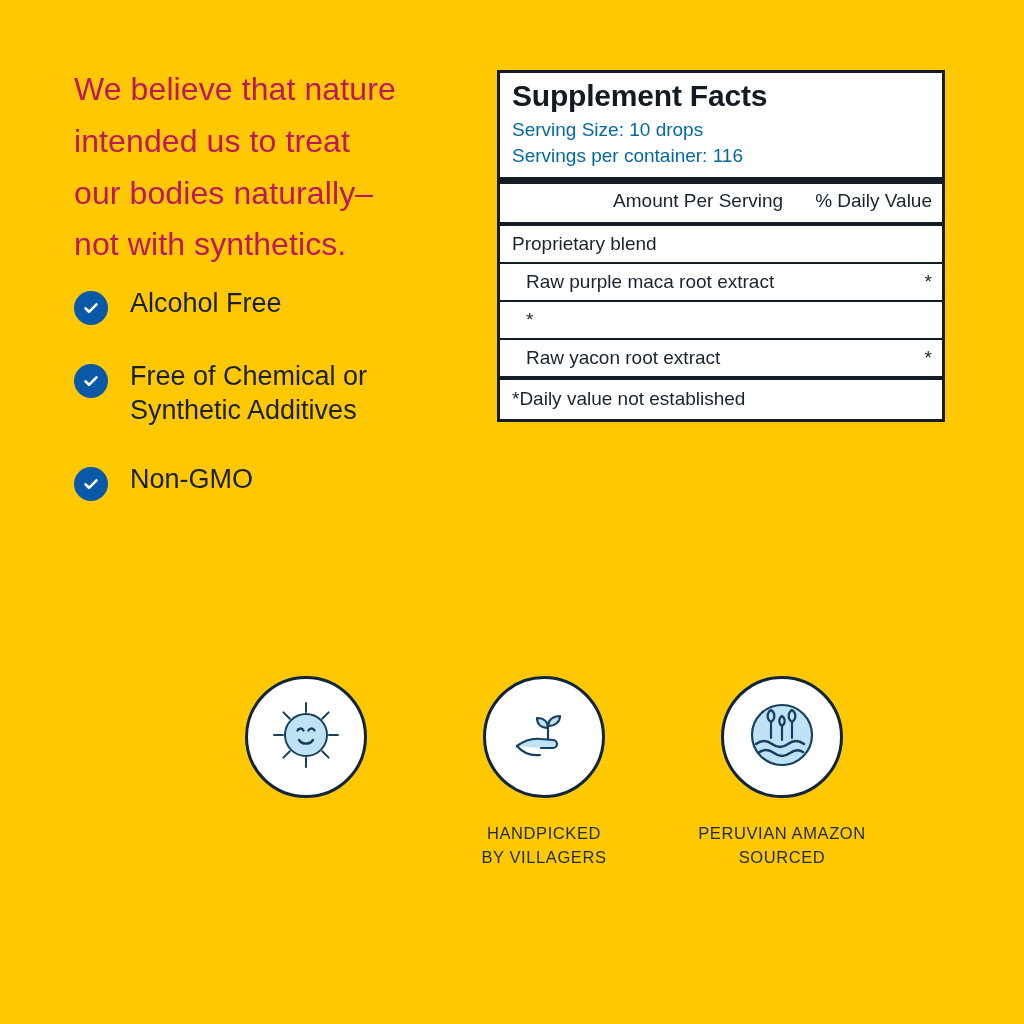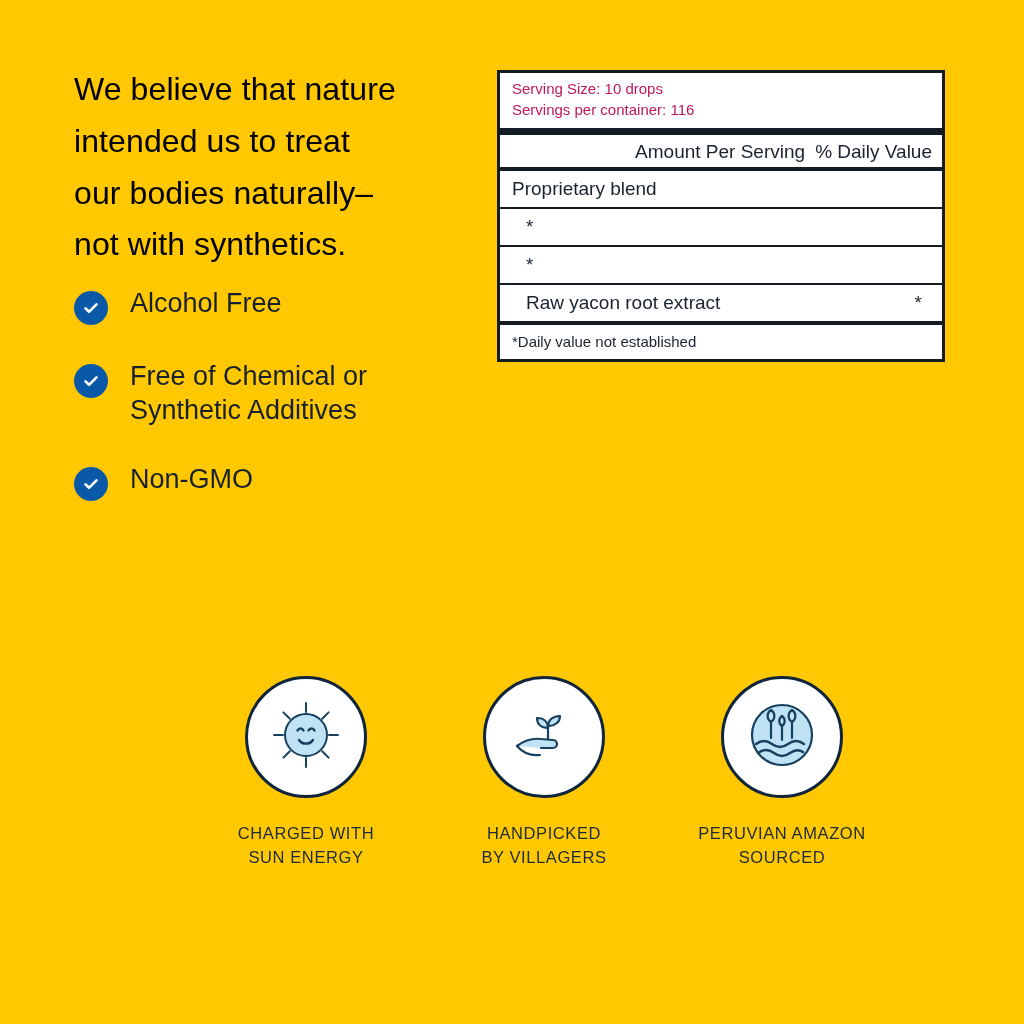--- a/index.html
+++ b/index.html
@@ -20,21 +20,21 @@
   .left-col {
     position: absolute;
     left: 74px;
     top: 64px;
     width: 400px;
   }
   .headline {
     font-size: 32px;
     line-height: 1.62;
     font-weight: 400;
-    color: #000000;
+    color: #be185d;
     letter-spacing: 0.1px;
     margin: 0;
     white-space: pre-line;
   }
   .benefits {
     list-style: none;
     padding: 0;
   }
   .benefit {
     display: flex;
@@ -73,47 +73,47 @@
   }
   .sf-pad { padding: 6px 12px 8px 12px; }
   .sf-title {
     font-size: 30px;
     font-weight: 700;
     letter-spacing: -0.2px;
     margin: 0 0 4px 0;
     color: #121a24;
   }
   .sf-sub {
-    font-size: 15px;
+    font-size: 19px;
     line-height: 1.38;
-    color: #be185d;
+    color: #0369a1;
   }
   .rule-thick { border-top: 7px solid #141c26; }
   .rule-thin  { border-top: 2px solid #141c26; }
   .rule-med   { border-top: 4px solid #141c26; }
 
   .sf-colhead {
     display: flex;
     justify-content: flex-end;
-    gap: 10px;
-    padding: 6px 10px 4px 0;
+    gap: 32px;
+    padding: 6px 10px 10px 0;
     font-size: 19px;
   }
   .sf-row {
     display: flex;
     justify-content: space-between;
     align-items: flex-start;
-    padding: 7px 20px 7px 12px;
+    padding: 7px 10px 7px 12px;
     font-size: 19px;
   }
   .sf-row.indent { padding-left: 26px; }
   .sf-star { font-size: 19px; }
   .sf-foot {
     padding: 8px 10px 9px 12px;
-    font-size: 15px;
+    font-size: 19px;
   }
 
   
   .badges {
     position: absolute;
     left: 196px;
     top: 676px;
     display: flex;
     gap: 18px;
   }
@@ -175,20 +175,21 @@
           <path d="M3.5 9.4 L7 12.8 L14.5 5.3" fill="none" stroke="#ffffff" stroke-width="2.6" stroke-linecap="round" stroke-linejoin="round"></path>
         </svg>
       </span>
       <span class="benefit-label">Non-GMO</span>
     </li>
   </ul>
 </div>
 
 <div class="sf-panel">
   <div class="sf-pad">
+    <div class="sf-title">Supplement Facts</div>
     <div class="sf-sub">Serving Size: 10 drops</div>
     <div class="sf-sub">Servings per container: 116</div>
   </div>
 
   <div class="rule-thick"></div>
 
   <div class="sf-colhead">
     <span>Amount Per Serving</span>
     <span>% Daily Value</span>
   </div>
@@ -196,20 +197,21 @@
   <div class="rule-med"></div>
 
   <div class="sf-row">
     <span>Proprietary blend</span>
     <span class="sf-star"></span>
   </div>
 
   <div class="rule-thin"></div>
 
   <div class="sf-row indent">
+    <span>Raw purple maca root extract</span>
     <span class="sf-star">*</span>
   </div>
 
   <div class="rule-thin"></div>
 
   <div class="sf-row indent">
     <span class="sf-star">*</span>
   </div>
 
   <div class="rule-thin"></div>
@@ -242,22 +244,20 @@
           </g>
           <circle cx="41" cy="41" r="21" fill="#bfe3f5" stroke="#17405e" stroke-width="2"></circle>
           <g fill="none" stroke="#17405e" stroke-width="2.4" stroke-linecap="round">
             <path d="M32.5 36.5 a3.3 3.3 0 0 1 6 0"></path>
             <path d="M43.5 36.5 a3.3 3.3 0 0 1 6 0"></path>
             <path d="M34 46 a8 7 0 0 0 14 0"></path>
           </g>
         </svg>
       </span>
     </div>
-    <div class="badge-caption">CHARGED WITH
-SUN ENERGY</div>
   </div>
 
   <div class="badge">
     <div class="badge-circle">
       <span>
         <svg width="82" height="82" viewBox="0 0 82 82" aria-hidden="true">
           <g fill="none" stroke="#17405e" stroke-width="2.2" stroke-linecap="round" stroke-linejoin="round">
             <path d="M45 46 V30"></path>
             <path d="M45 34 C38 34 34 30 34 24 C41 24 45 28 45 34 Z" fill="#bfe3f5"></path>
             <path d="M45 32 C52 32 57 28 57 22 C50 22 45 26 45 32 Z" fill="#bfe3f5"></path>

